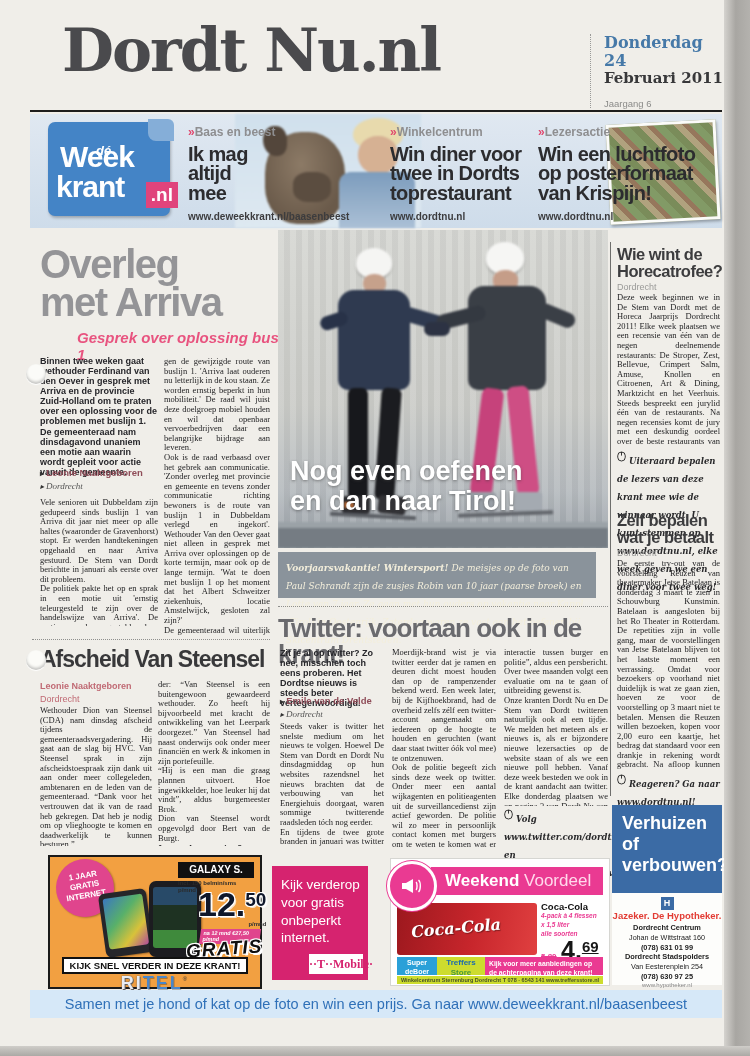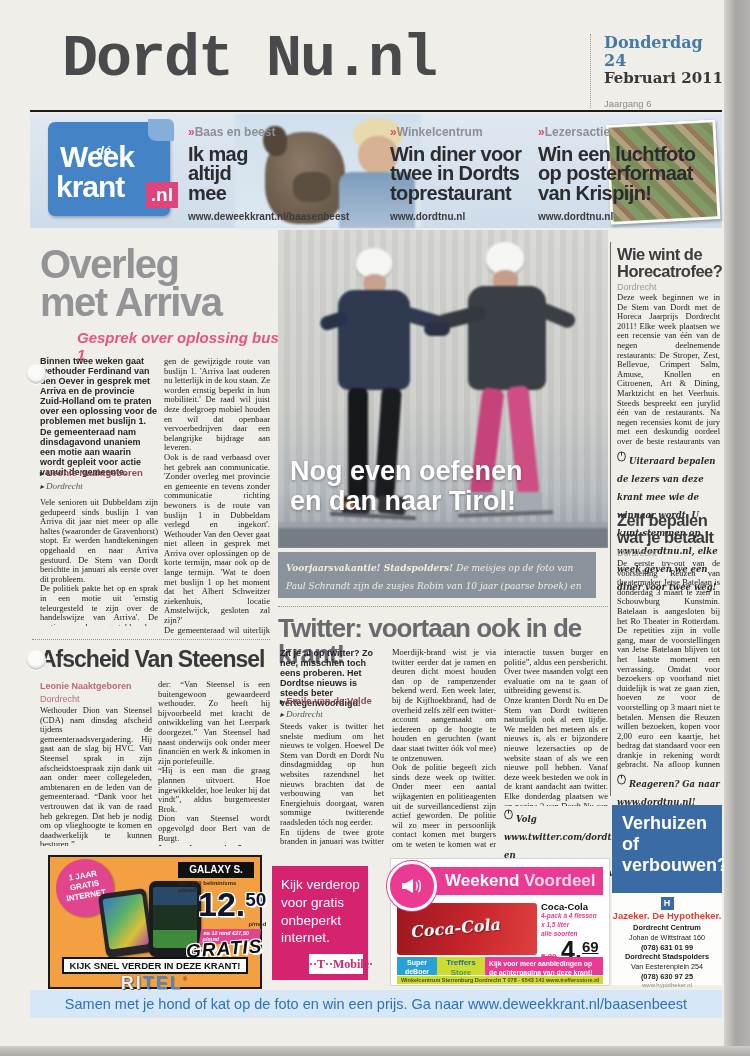--- a/index.html
+++ b/index.html
@@ -73,21 +73,21 @@
           text-shadow:-1px -1px 0 #fff,1px -1px 0 #fff,-1px 1px 0 #fff,1px 1px 0 #fff,2px 2px 0 #fff;}
   .ritel-strip{background:#fff;border:2px solid #111;font:700 9.5px/13px "Liberation Sans";text-align:center;color:#111;}
   .ritel-brand{font:900 18px/1 "Liberation Sans";letter-spacing:2px;}
   .rb-a{color:#e9edf3;text-shadow:0 0 2px #555,1px 1px 0 #666;}
   .rb-b{color:#4a86c8;text-shadow:1px 1px 0 rgba(0,0,0,.25);}
   .ad-tmob{background:#d6236f;}
   .tmob-txt{font:400 13.5px/1.32 "Liberation Sans";color:#fff;}
   .tmob-logo{background:#fff;color:#d6236f;font:700 12px/20px "Liberation Serif",serif;text-align:center;margin-left:32px;}
   .ad-week{background:#fff;border:1px solid #d6d6d2;}
   .wk-head{background:#ea3a92;color:#fff;font:700 17px/28px "Liberation Sans";}
-  .wk-head .lite{font-weight:700;color:#ffd9ec;}
+  .wk-head .lite{font-weight:400;color:#ffd9ec;}
   .mega{background:#ea3a92;border-radius:50%;border:3px solid #fff;box-shadow:0 0 0 1px #ea3a92;}
   .colaband{background:linear-gradient(100deg,#9c181e,#c8262c 55%,#e04040);border-radius:3px;}
   .colascript{font:italic 700 16px/1 "DejaVu Serif",serif;color:#fff;transform:rotate(-5deg);
               text-shadow:1px 1px 1px rgba(0,0,0,.4);}
   .wk-detail{font:italic 700 6.5px/1.35 "Liberation Sans";color:#ea3a92;}
   .oldprice{font:700 8px/1 "Liberation Sans";color:#ea3a92;text-decoration:line-through;}
   .store-blue{background:#2aa0d8;color:#fff;font:700 7px/1.25 "Liberation Sans";text-align:center;}
   .store-yg{background:#cddc2e;font:700 8px/1.2 "Liberation Sans";text-align:center;}
   .wk-promo{background:#ea3a92;color:#fff;font:700 6.8px/1.35 "Liberation Sans";}
   .wk-foot{background:#cddc2e;font:700 5.5px/8px "Liberation Sans";color:#44502a;text-align:center;}
@@ -106,21 +106,21 @@
   .punch{background:#fbfbf8;border-radius:50%;box-shadow:inset 0 -2px 3px rgba(0,0,0,.22),0 1px 1px #fff;}
   .edge-r{background:linear-gradient(90deg,#d5d3cf,#a8a6a2 45%,#b4b2ae);}
   .edge-b{background:linear-gradient(180deg,#cfcdc9,#aBa9a5);}
   .kid span{position:absolute;}
 </style>
 </head>
 <body>
 
 <div id="paper">
 
-  <div class="abs mast-title" style="left:62px;top:29px;font-family:Liberation Mono, monospace;">Dordt Nu.nl</div>
+  <div class="abs mast-title" style="left:62px;top:20px;">Dordt Nu.nl</div>
   <div class="abs dateblock" style="left:590px;top:34px;width:120px;height:74px;">
     <div class="date1">Donderdag 24</div>
     <div class="date2">Februari 2011</div>
     <div class="mmeta">
       <div>Jaargang 6</div>
       <div>Nummer 8</div>
       <div>Oplage 57 000</div>
     </div>
   </div>
   <div class="abs rule1" style="left:30px;top:110px;width:692px;height:2px;"></div>
@@ -217,21 +217,21 @@
         <span style="left:236px;top:262px;width:28px;height:20px;background:#a4aab2;border-radius:4px;"></span>
         <span style="left:180px;top:282px;width:95px;height:4px;background:#62666c;transform:rotate(-2deg);"></span>
         <span style="left:146px;top:92px;width:26px;height:14px;background:#2b3244;border-radius:7px;"></span>
       </span>
     </div>
     <div class="abs ph-ov pre" style="left:12px;top:226px;width:300px;">Nog even oefenen
 en dan naar Tirol!</div>
   </div>
 
   <div class="abs cap-box" style="left:278px;top:552px;width:318px;height:46px;padding:5px 8px;box-sizing:border-box;">
-    <span class="cap-txt"><span class="cap-lead">Voorjaarsvakantie!  Stadspolders! </span><span>De meisjes op de foto van Paul Schrandt zijn de zusjes Robin van 10 jaar (paarse broek) en Lotte van 7 jaar. Ze gaan met hun ouders op vakantie naar Kappl (Tirol) in Oostenrijk. Zaterdag waren ze vast aan het oefenen bij Skicentrum Drehtsteden.</span></span>
+    <span class="cap-txt"><span class="cap-lead">Voorjaarsvakantie!  Wintersport! </span><span>De meisjes op de foto van Paul Schrandt zijn de zusjes Robin van 10 jaar (paarse broek) en Lotte van 7 jaar. Ze gaan met hun ouders op vakantie naar Kappl (Tirol) in Oostenrijk. Zaterdag waren ze vast aan het oefenen bij Skicentrum Drehtsteden.</span></span>
   </div>
 
   <div class="abs dotted" style="left:278px;top:606px;width:330px;height:1px;"></div>
   <div class="abs h-twitter" style="left:278px;top:615px;width:335px;">Twitter: voortaan ook in de krant!</div>
   <div class="abs intro-txt" style="left:280px;top:648px;width:106px;">Zit je al op twitter? Zo nee, misschien toch eens proberen. Het Dordtse nieuws is steeds beter vertegenwoordigd.</div>
   <div class="abs" style="left:280px;top:694px;width:106px;">
     <div class="bl-line">Emile van de Velde</div>
     <div class="bl-line bl-city">Dordrecht</div>
   </div>
   <div class="abs body-txt pre" style="left:280px;top:722px;width:104px;height:125px;overflow:hidden;">Steeds vaker is twitter het snelste medium om het nieuws te volgen. Hoewel De Stem van Dordt en Dordt Nu dinsdagmiddag op hun websites razendsnel het nieuws brachten dat de verbouwing van het Energiehuis doorgaat, waren sommige twitterende raadsleden tóch nog eerder.

